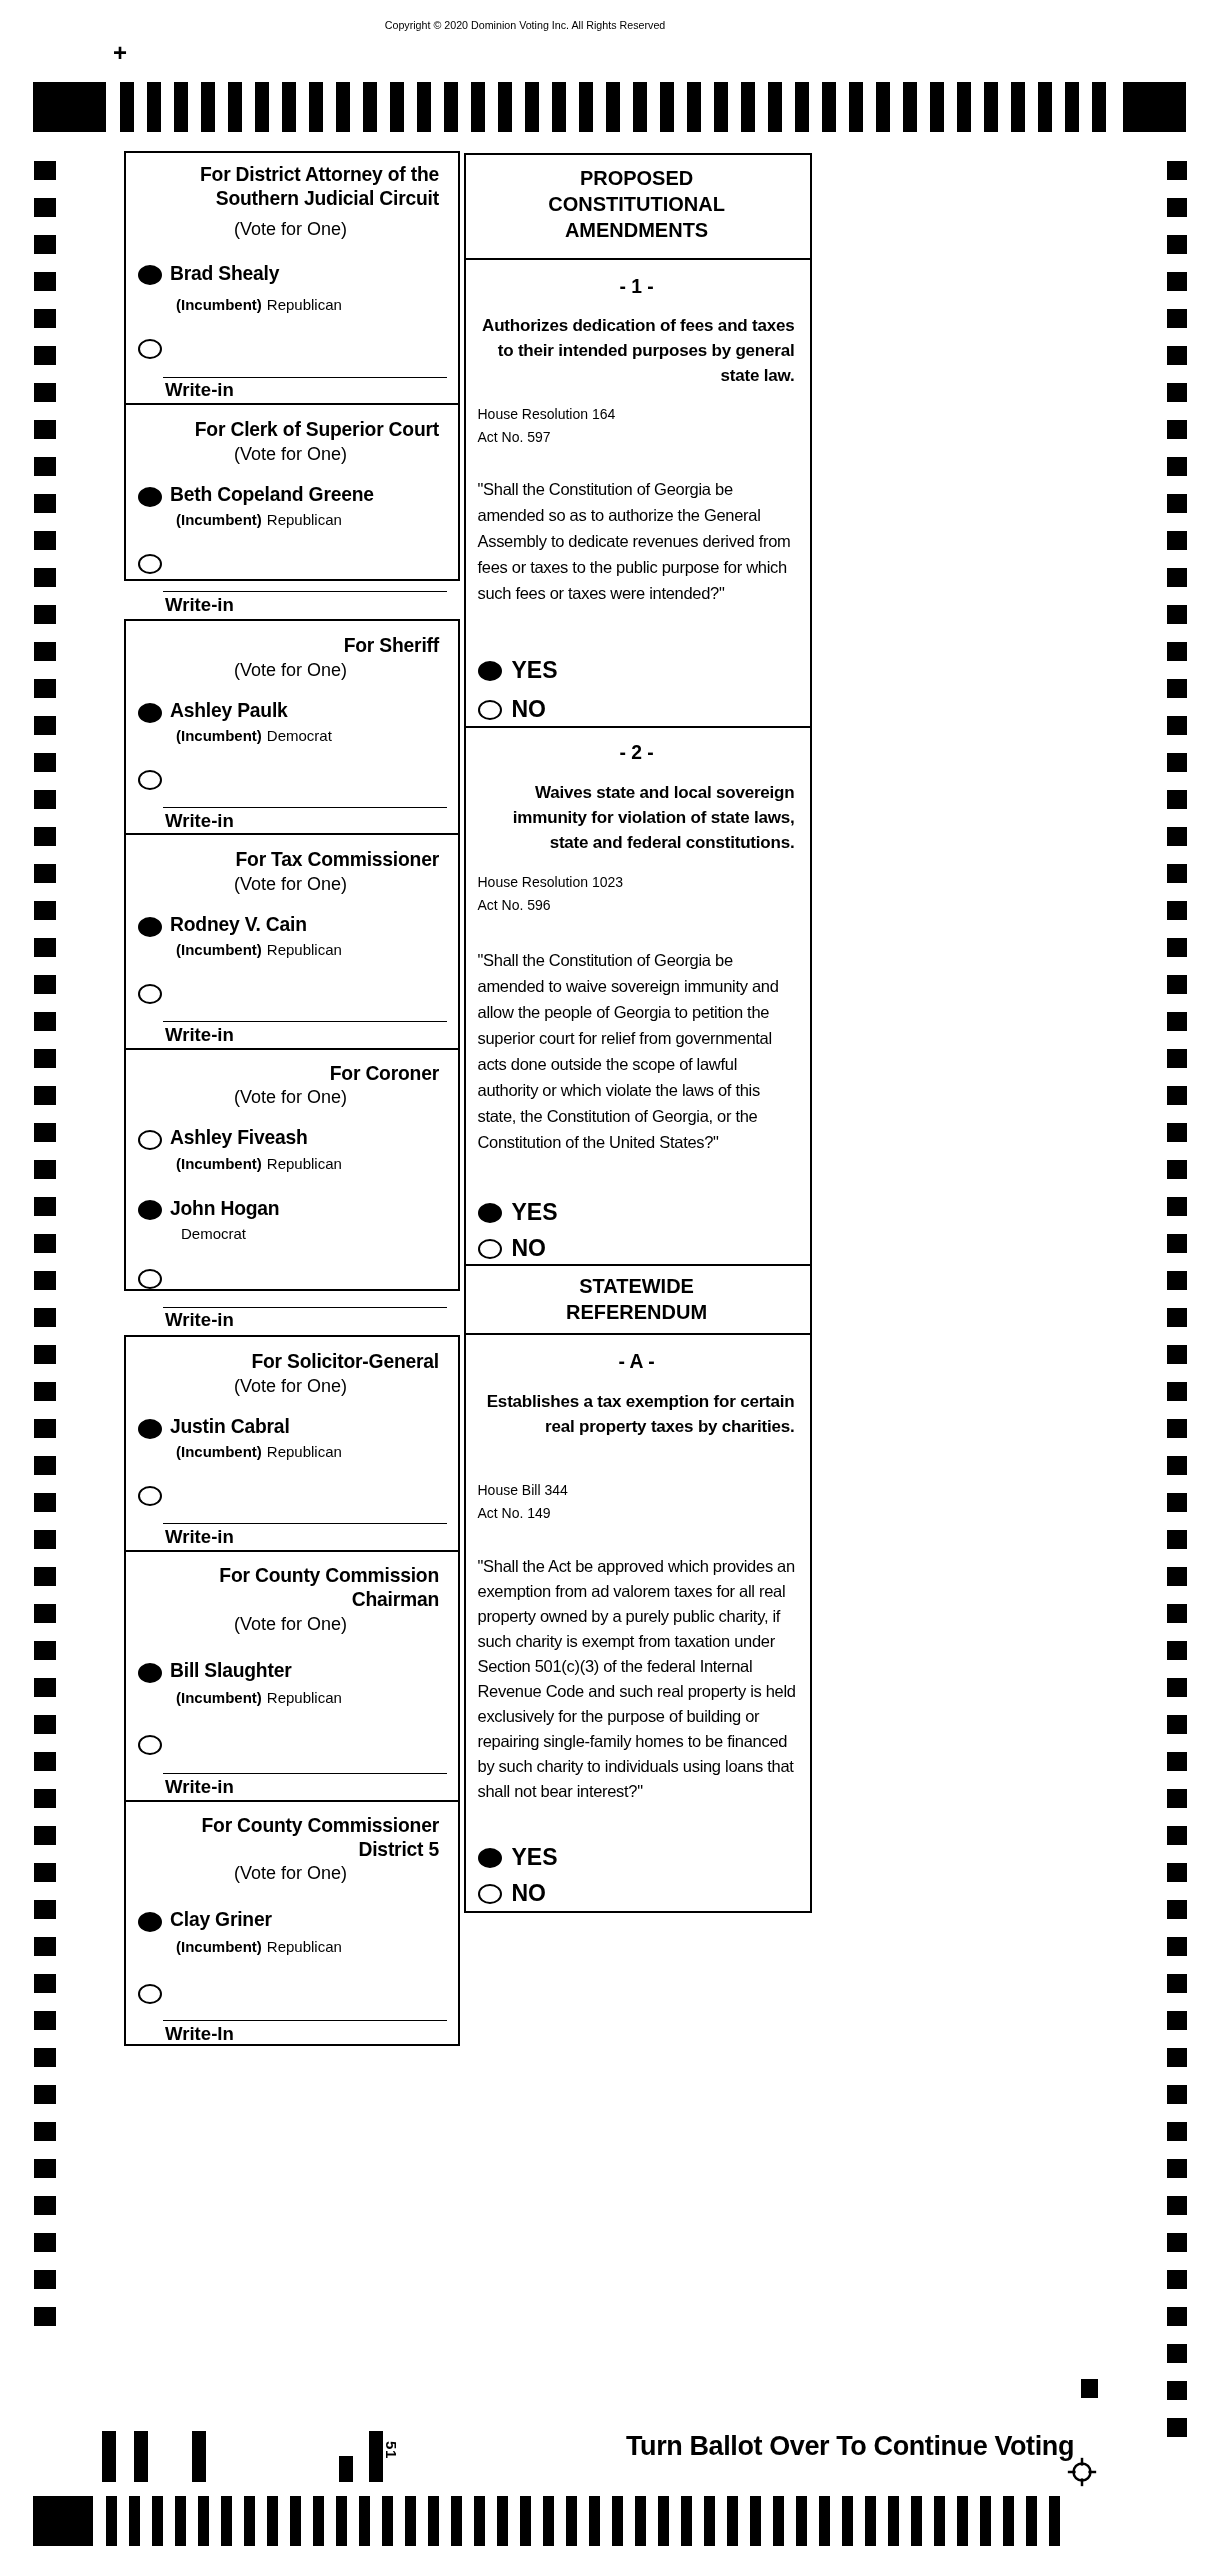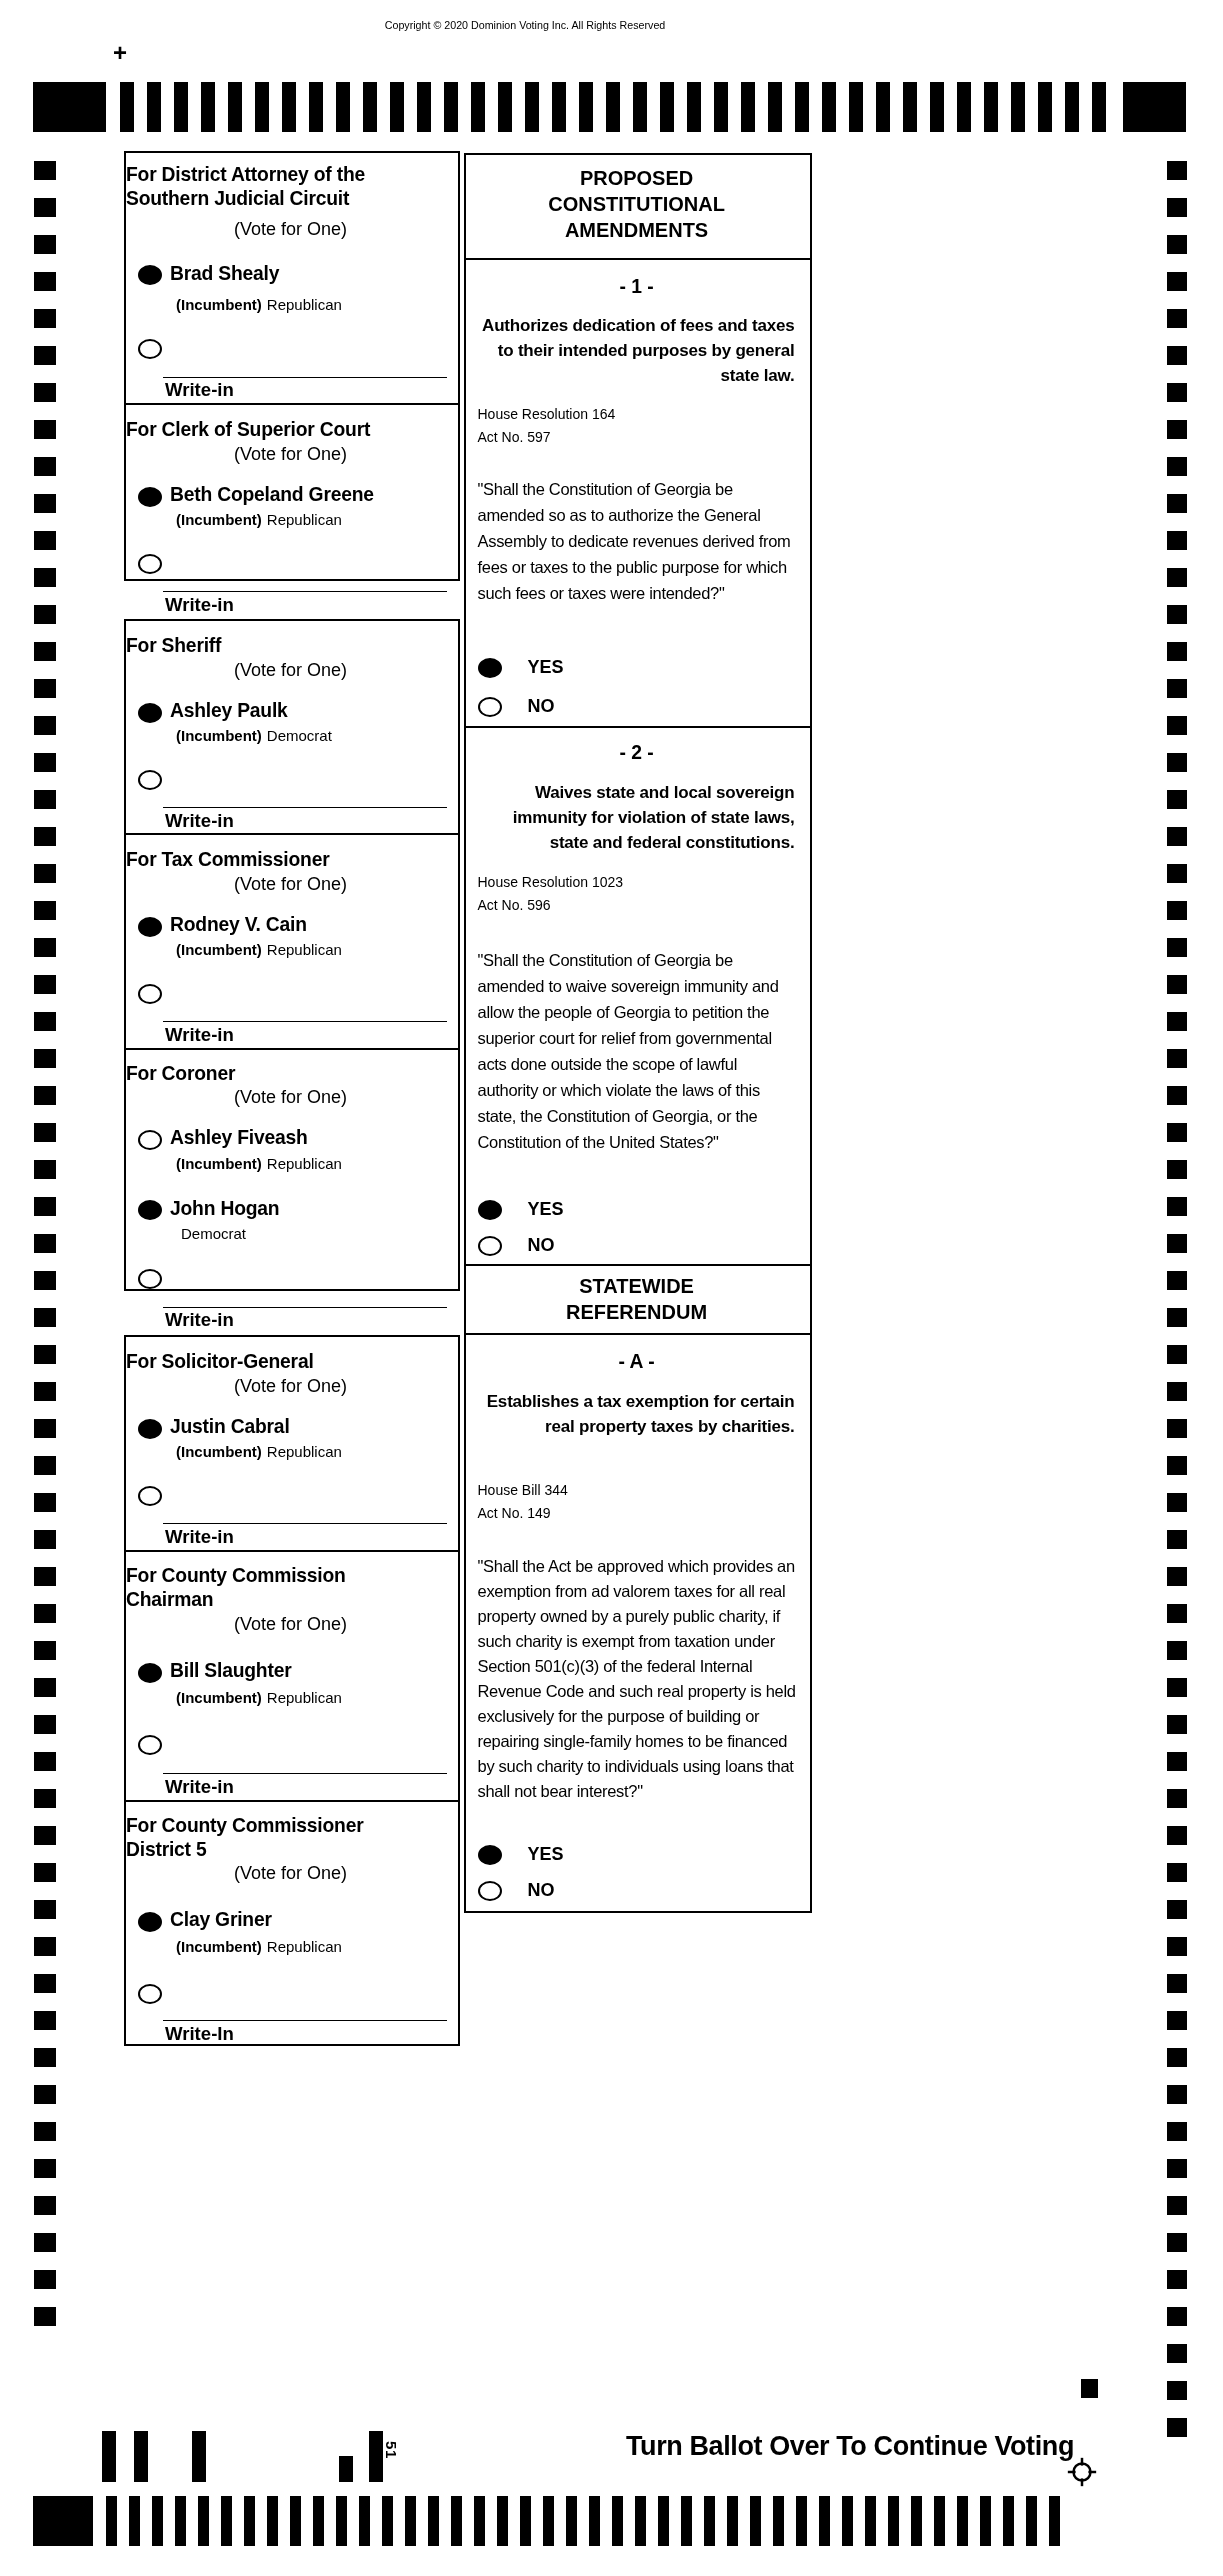--- a/index.html
+++ b/index.html
@@ -16,39 +16,39 @@
      background:repeating-linear-gradient(180deg,#000 0 19.3px,transparent 19.3px 37px);}
   .colmarks-right{left:1167px;top:161px;width:20px;height:2286px;
      background:repeating-linear-gradient(180deg,#000 0 19.3px,transparent 19.3px 37px);}
   .plus{left:113px;top:39px;font-size:24px;font-weight:bold;}
   .copyright{left:310px;top:18.6px;width:430px;text-align:center;font-size:10.7px;}
   
   .col-left{left:124px;top:151px;width:336px;}
   .col-right{left:464px;top:153px;width:338px;}
   .contest{position:absolute;left:0;width:336px;border:2.1px solid #000;box-sizing:border-box;background:#fff;}
   .mbox{position:absolute;left:0;width:348px;border:2.1px solid #000;box-sizing:border-box;background:#fff;}
-  .ct{left:0;right:19px;text-align:left;font-weight:bold;font-size:19.3px;line-height:24px;letter-spacing:-0.2px;}
+  .ct{left:0;right:19px;text-align:right;font-weight:bold;font-size:19.3px;line-height:24px;letter-spacing:-0.2px;}
   .cv{left:0;right:2.9px;text-align:center;font-size:18px;}
   .bub{width:24px;height:20px;border:2.1px solid #000;border-radius:50%;left:11.5px;background:#fff;box-sizing:border-box;}
   .bub.filled{background:#000;}
   .cname{left:44px;font-weight:bold;font-size:19.3px;white-space:nowrap;letter-spacing:-0.2px;}
   .cparty{left:50px;font-size:15px;white-space:nowrap;}
   .cparty b{margin-right:5px;}
   .wline{left:37px;right:11.5px;border-top:1.4px solid #000;}
   .wlabel{left:39px;font-weight:bold;font-size:18.6px;}
   .mnum{left:0;right:2.9px;text-align:center;font-weight:bold;font-size:19.3px;}
   .mhl{font-weight:bold;font-size:20px;line-height:26px;text-align:center;}
   .mhead{left:0;right:2.9px;}
   .msum{left:11.5px;width:317px;font-weight:bold;font-size:17px;line-height:25px;letter-spacing:-0.2px;text-align:right;}
   .mauth{left:11.5px;font-size:14px;line-height:23px;}
   .mq{left:11.5px;width:320px;font-size:16.5px;line-height:26px;letter-spacing:-0.3px;}
   .mq.tight{line-height:25px;}
   .choice{left:11.5px;height:23px;white-space:nowrap;}
   .choice .bub{position:relative;display:inline-block;vertical-align:middle;left:0;}
-  .clabel{margin-left:26px;font-weight:bold;font-size:18px;vertical-align:middle;}
+  .clabel{margin-left:10px;font-weight:bold;font-size:23px;vertical-align:middle;}
   .turn{top:2431px;right:150px;font-weight:bold;font-size:27px;letter-spacing:-0.4px;white-space:nowrap;}
   .stubnum{left:383px;top:2441px;writing-mode:vertical-rl;font-size:15px;font-weight:bold;letter-spacing:0.7px;}
 </style>
 </head>
 <body>
 
 <div class="page">
 
   <div class="abs copyright">Copyright © 2020 Dominion Voting Inc. All Rights Reserved</div>
   <div class="abs plus">+</div>

